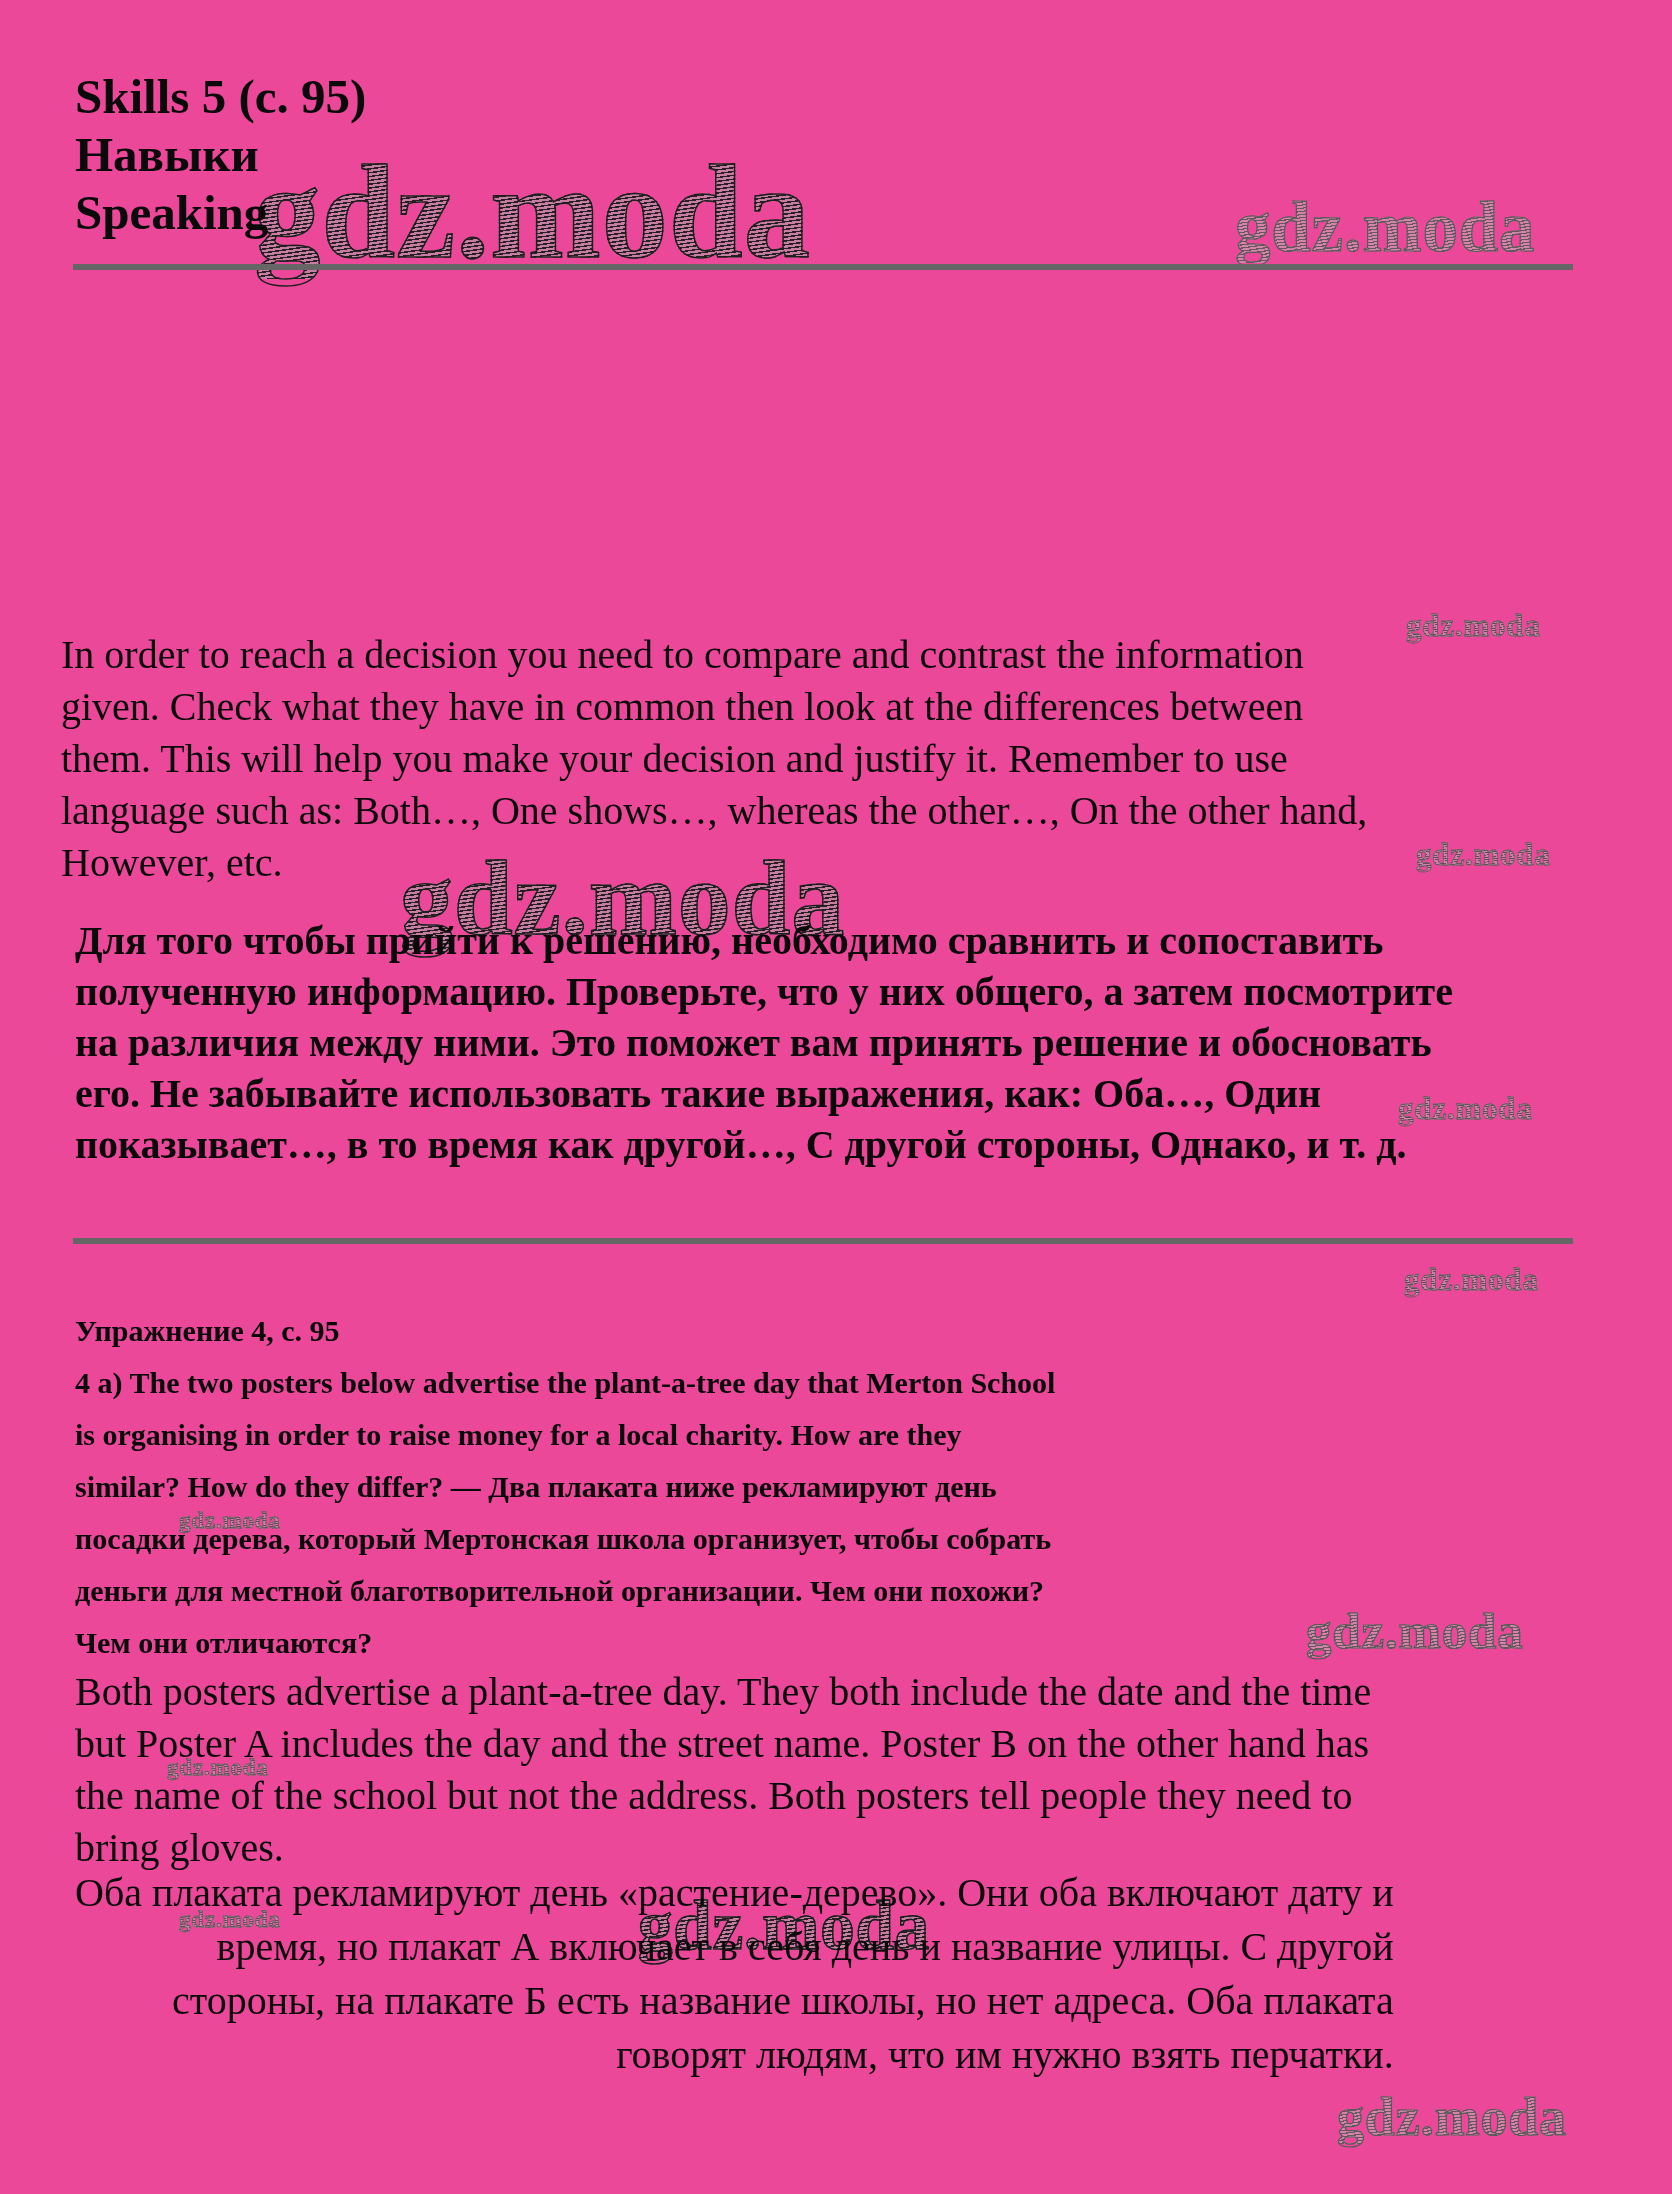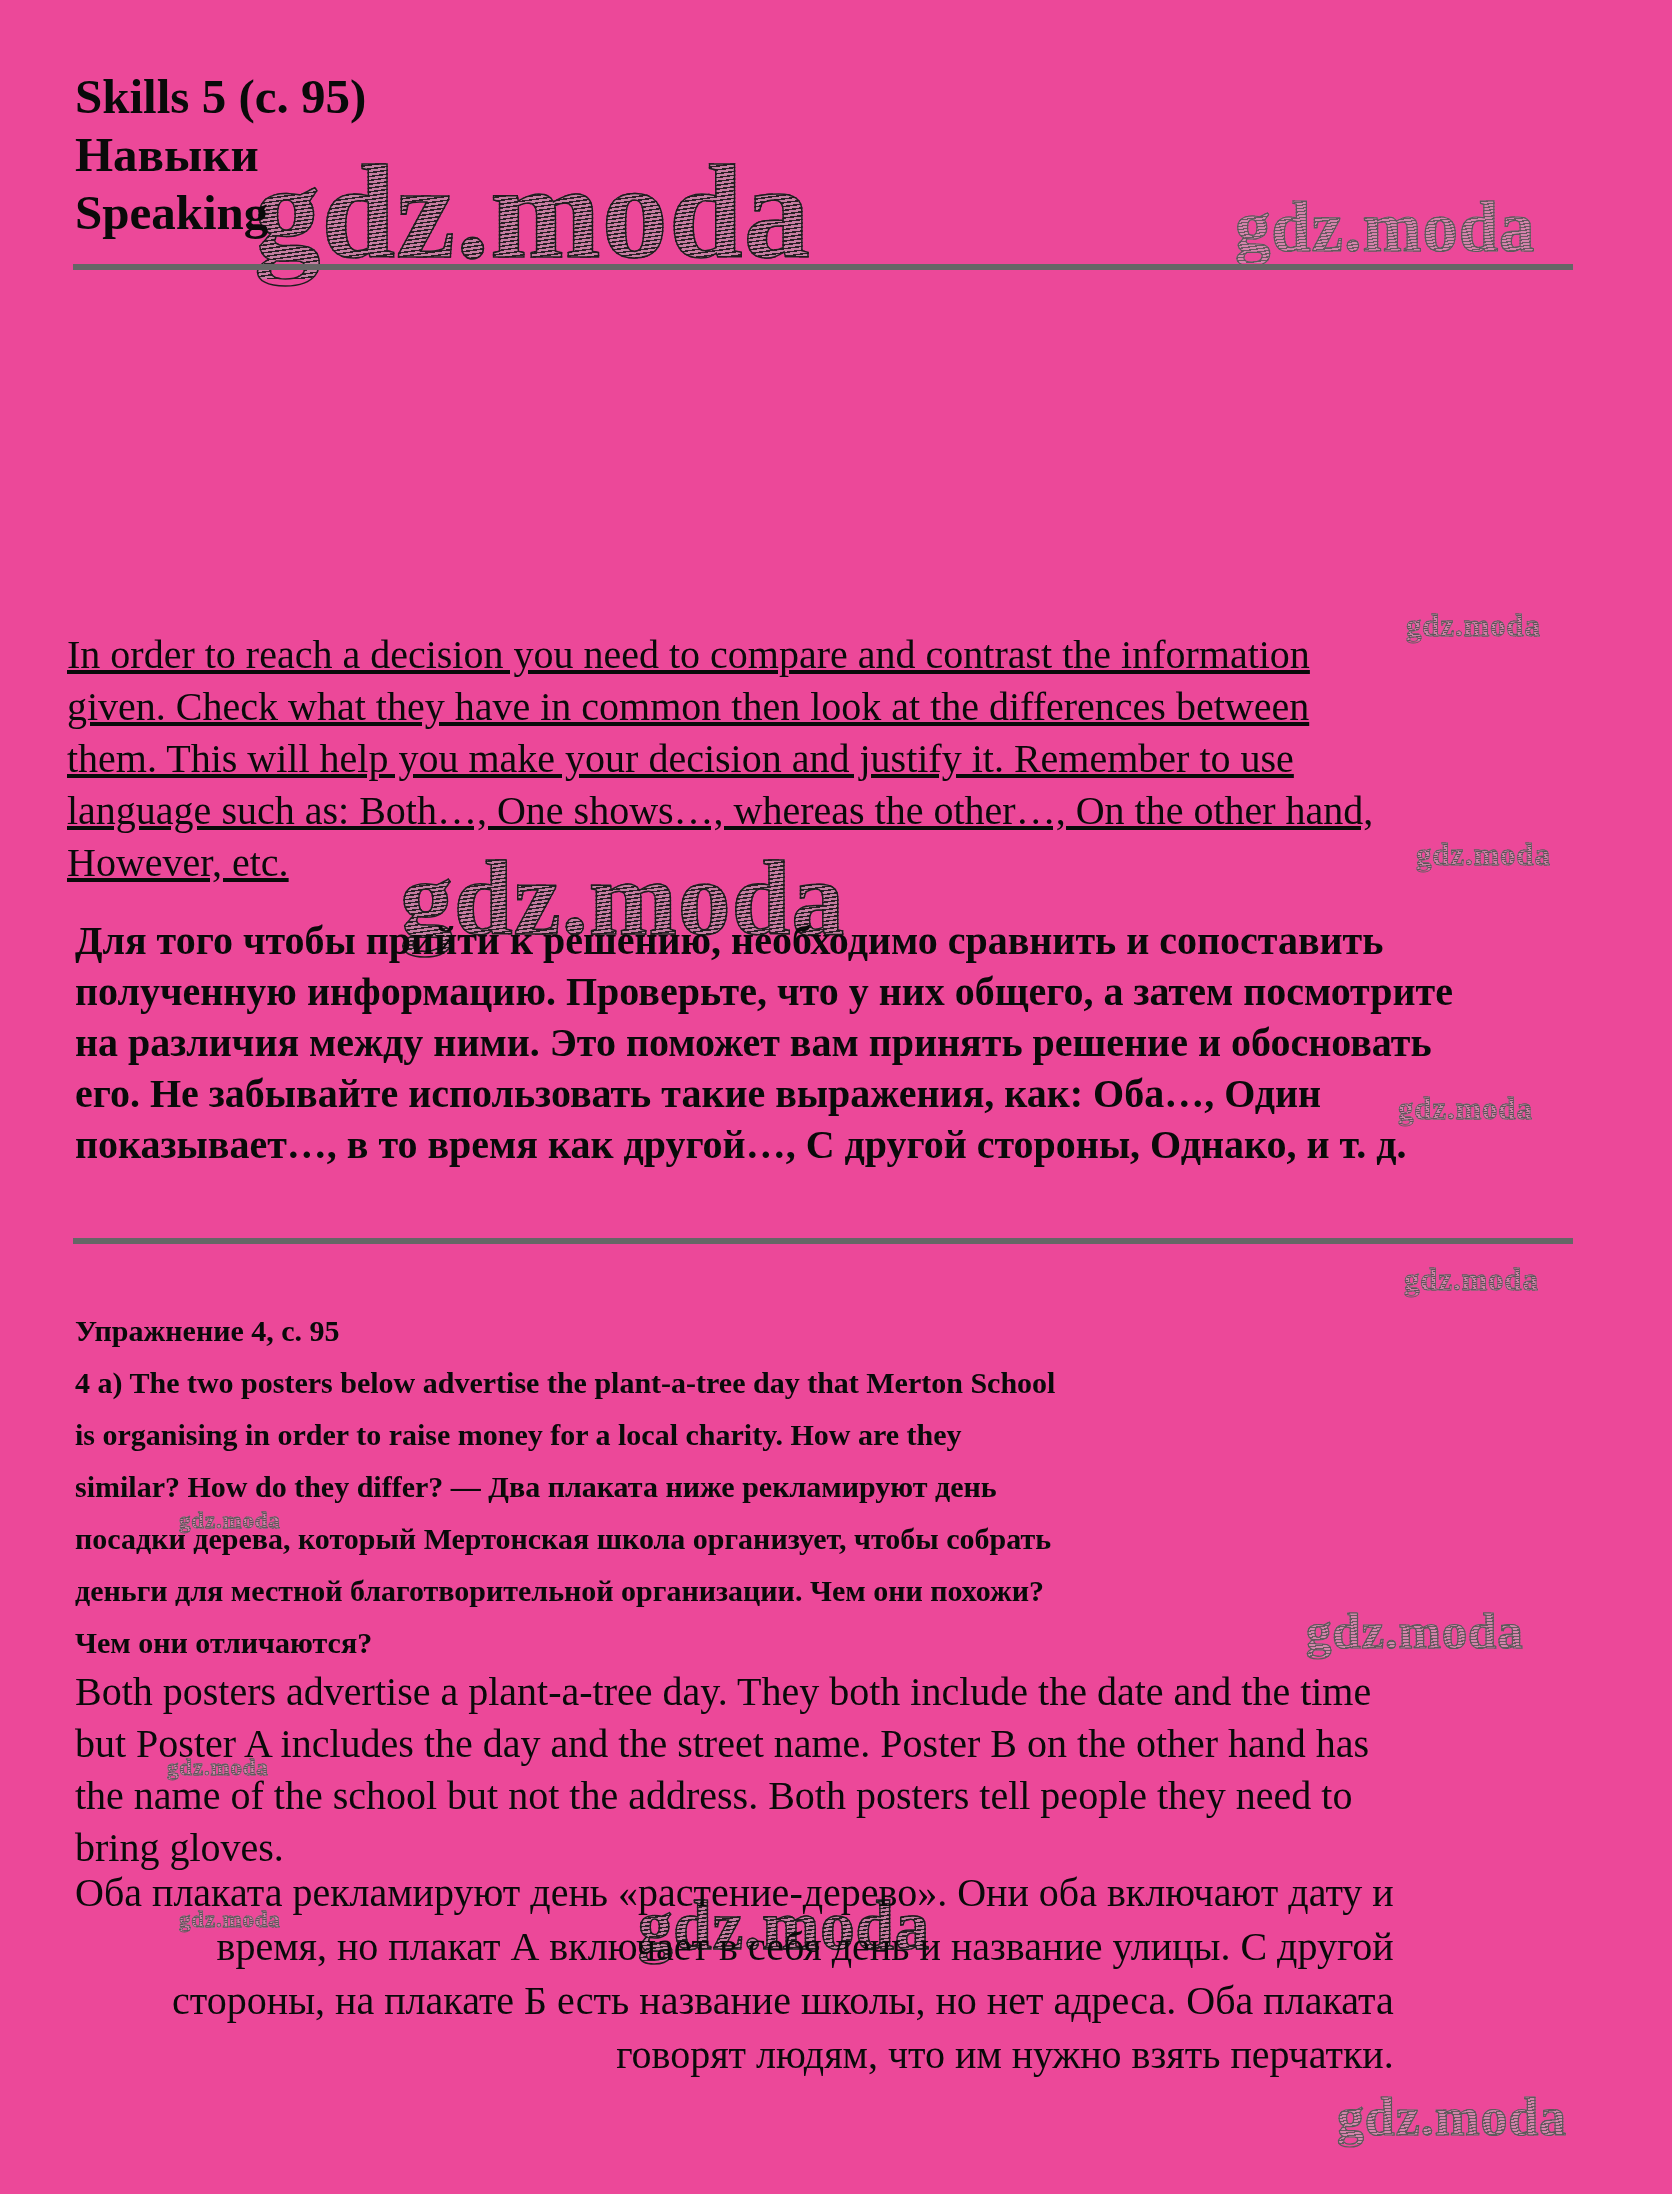--- a/index.html
+++ b/index.html
@@ -69,21 +69,21 @@
   <div class="wm wm-dark" style="left:254px;top:146px;font-size:133px;">gdz.moda</div>
 
   <div class="wm wm-gray" style="left:1235px;top:192px;font-size:71px;">gdz.moda</div>
 
   <div class="rule" style="top:264px;"></div>
 
 
 
   <div class="wm wm-small" style="left:1406px;top:610px;font-size:31px;">gdz.moda</div>
 
-  <div class="txt body-text" style="left:67px;top:629px;text-decoration:underline;">In order to reach a decision you need to compare and contrast the information
+  <div class="txt body-text" style="left:61px;top:629px;">In order to reach a decision you need to compare and contrast the information
 given. Check what they have in common then look at the differences between
 them. This will help you make your decision and justify it. Remember to use
 language such as: Both…, One shows…, whereas the other…, On the other hand,
 However, etc.</div>
 
   <div class="wm wm-small" style="left:1416px;top:839px;font-size:31px;">gdz.moda</div>
 
   <div class="wm wm-dark" style="left:400px;top:846px;font-size:106px;">gdz.moda</div>
 
   <div class="txt body-text" style="left:75px;top:915px;line-height:51px;font-weight:bold;">Для того чтобы прийти к решению, необходимо сравнить и сопоставить

